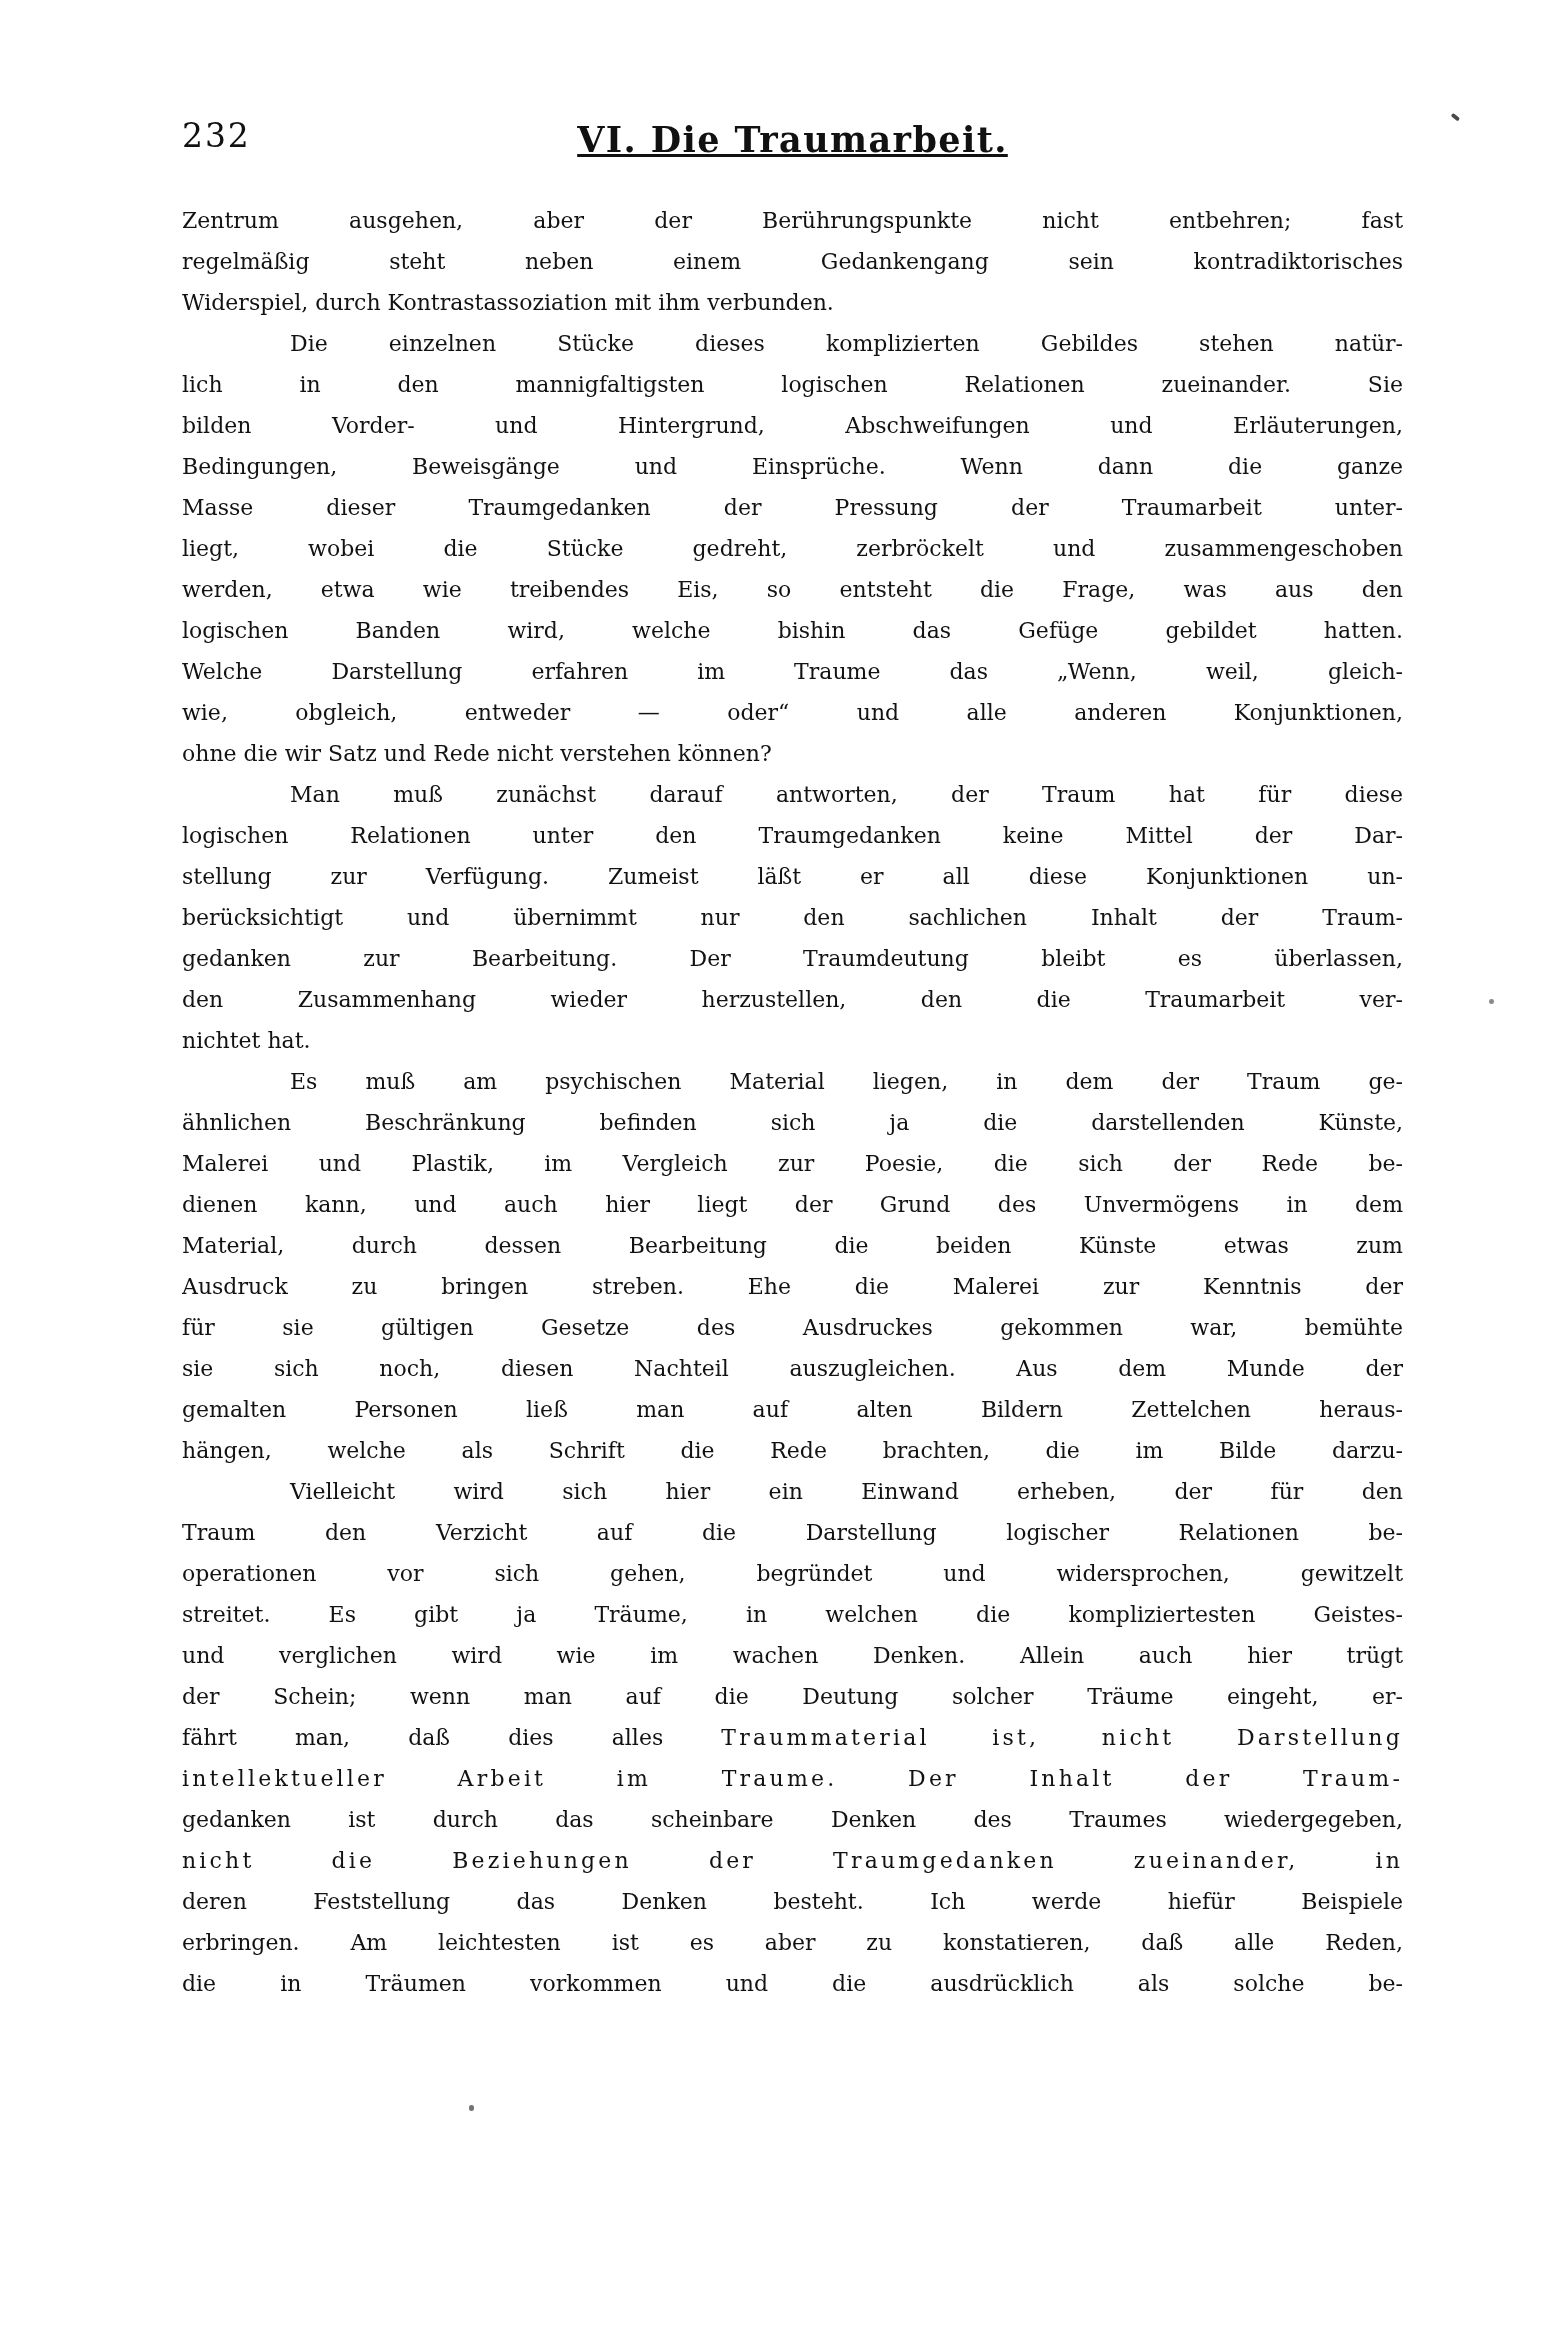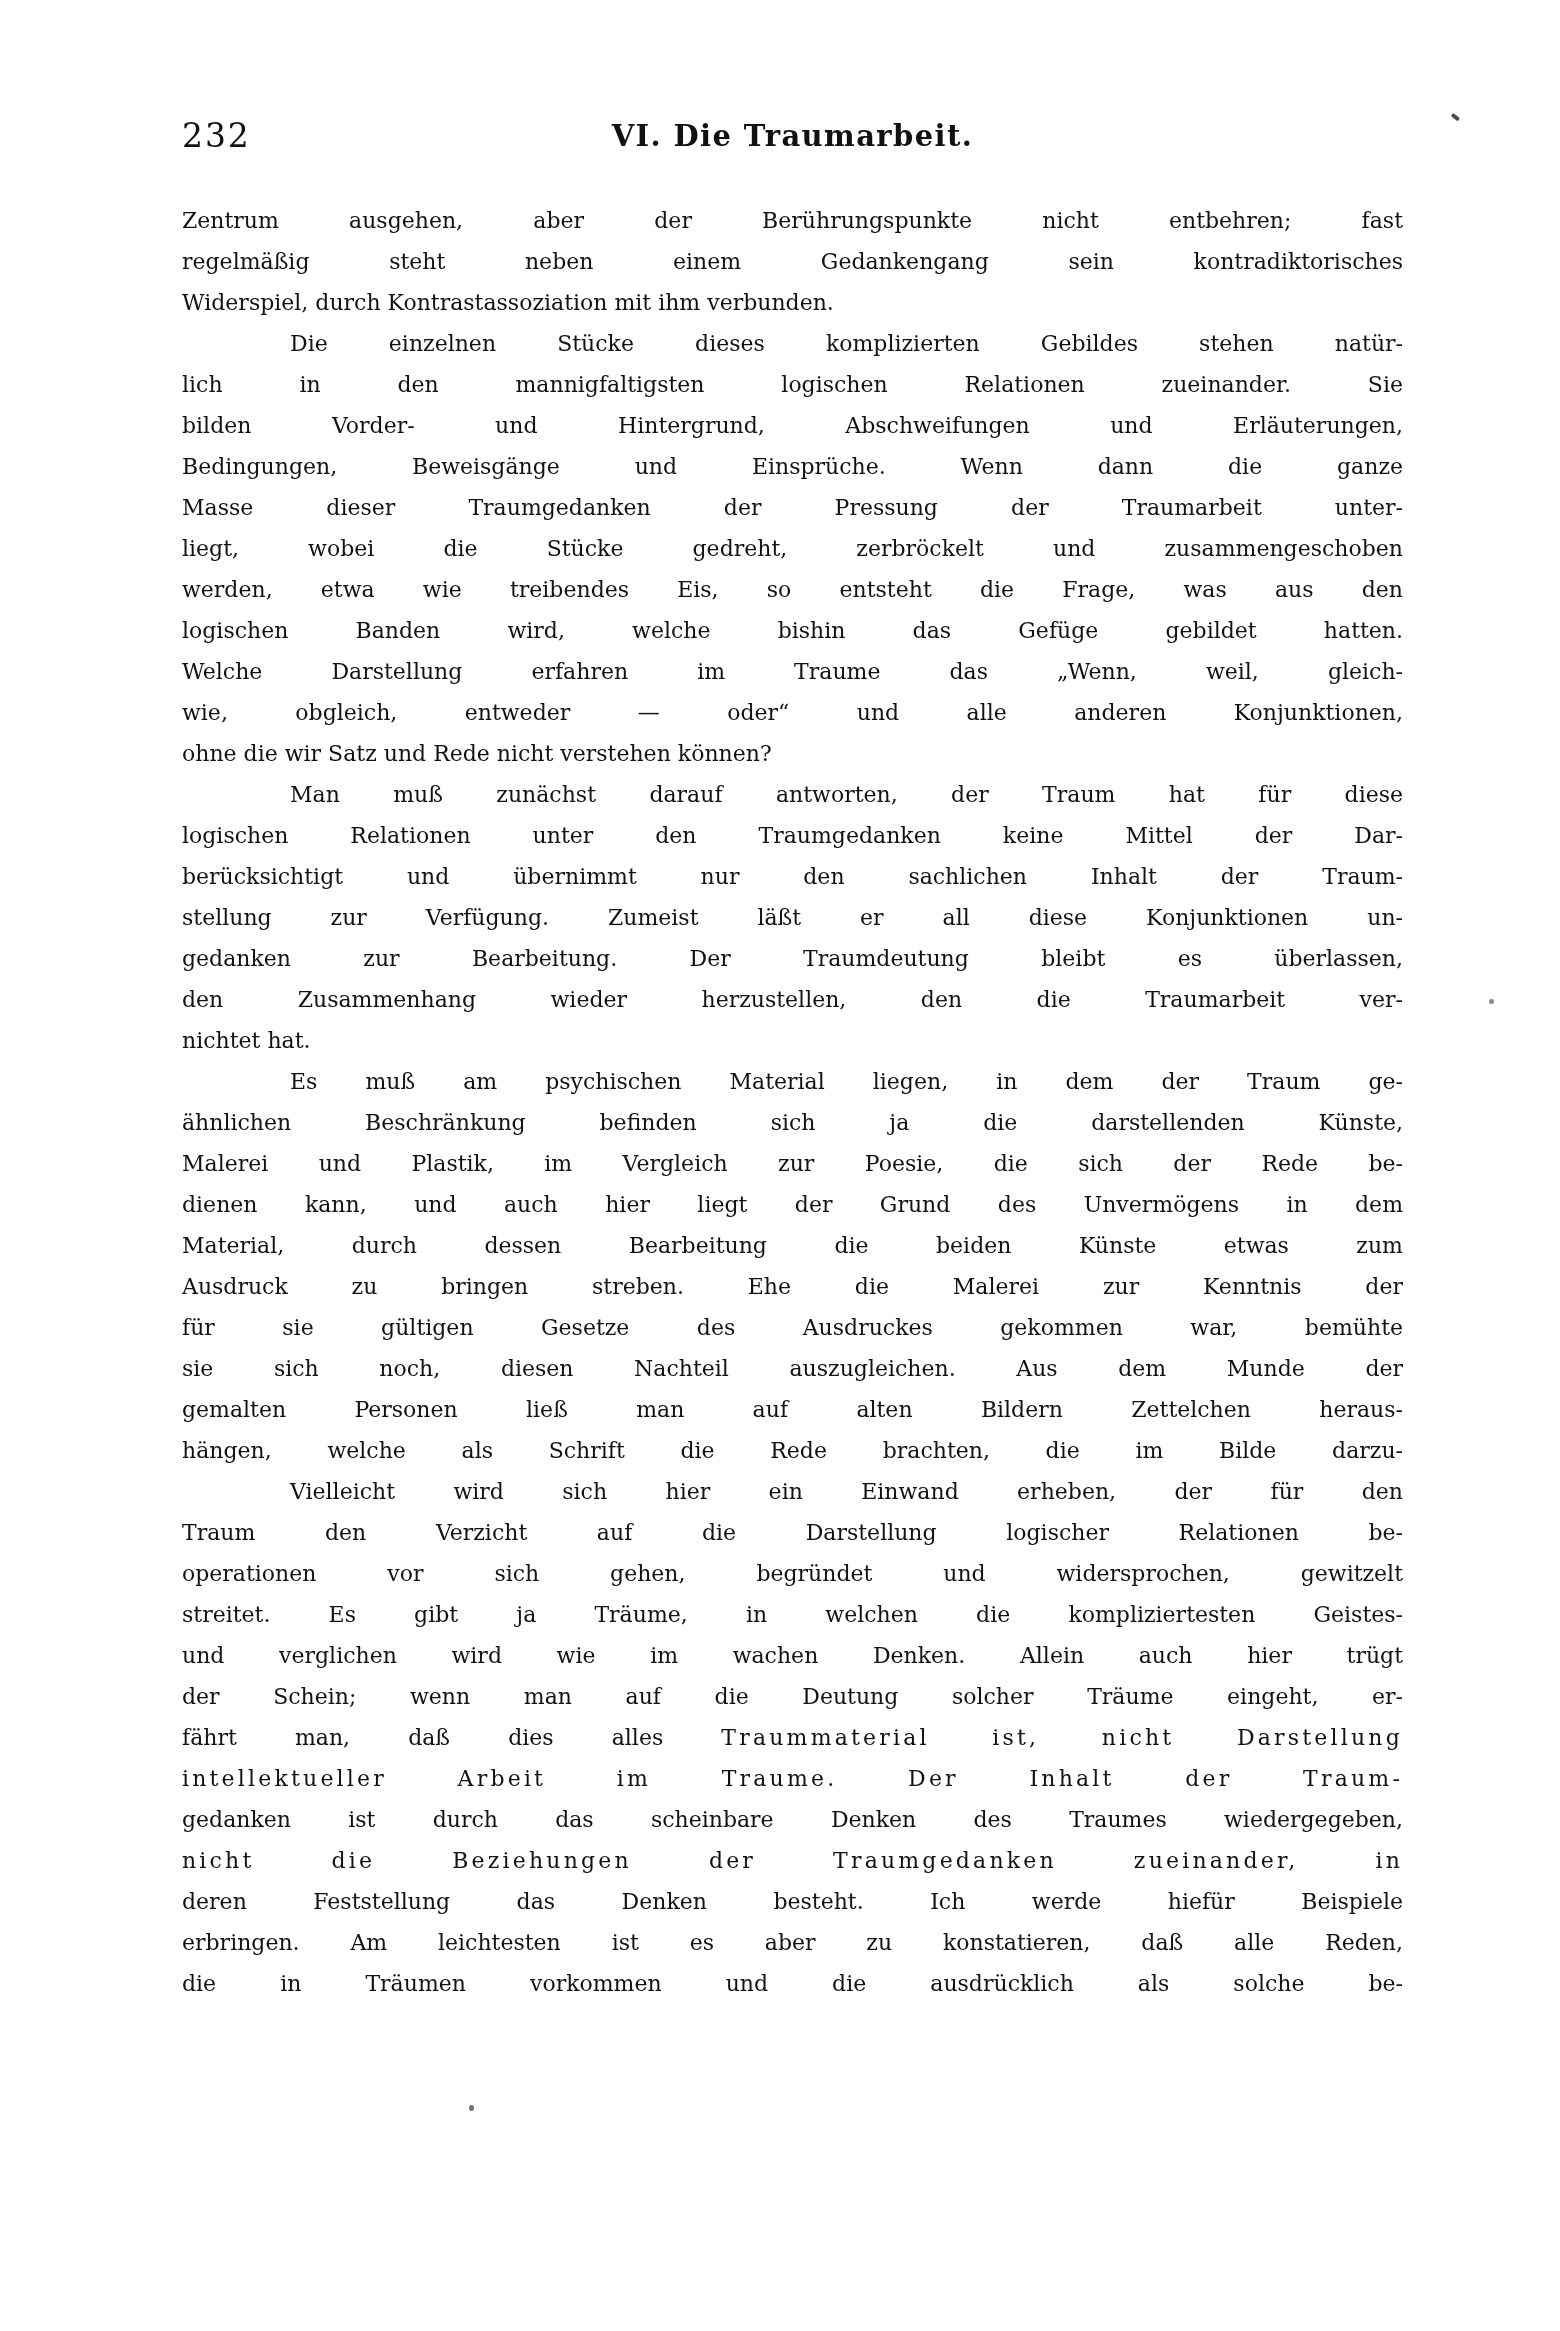--- a/index.html
+++ b/index.html
@@ -28,25 +28,26 @@
     position: absolute;
     left: 0;
     top: 0.9px;
     font-size: 33px;
     letter-spacing: 1.9px;
     color: #111;
   }
   .running-title {
     width: 100%;
     text-align: center;
-    font-size: 29px;
+    font-size: 35px;
     font-weight: bold;
     letter-spacing: 1.4px;
     color: #111;
     padding-top: 3.8px;
+    text-decoration: underline;
   }
   
   .textblock {
     position: absolute;
     left: 182px;
     top: 200px;
     width: 1221px;
     font-size: 22px;
     line-height: 41px;
     color: #121212;
@@ -114,22 +115,22 @@
       <div class="line"><span class="seg">Bedingungen, Beweisgänge und Einsprüche. Wenn dann die ganze</span></div>
       <div class="line"><span class="seg">Masse dieser Traumgedanken der Pressung der Traumarbeit unter-</span></div>
       <div class="line"><span class="seg">liegt, wobei die Stücke gedreht, zerbröckelt und zusammengeschoben</span></div>
       <div class="line"><span class="seg">werden, etwa wie treibendes Eis, so entsteht die Frage, was aus den</span></div>
       <div class="line"><span class="seg">logischen Banden wird, welche bishin das Gefüge gebildet hatten.</span></div>
       <div class="line"><span class="seg">Welche Darstellung erfahren im Traume das „Wenn, weil, gleich-</span></div>
       <div class="line"><span class="seg">wie, obgleich, entweder — oder“ und alle anderen Konjunktionen,</span></div>
       <div class="line end"><span class="seg">ohne die wir Satz und Rede nicht verstehen können?</span></div>
       <div class="line first"><span class="seg">Man muß zunächst darauf antworten, der Traum hat für diese</span></div>
       <div class="line"><span class="seg">logischen Relationen unter den Traumgedanken keine Mittel der Dar-</span></div>
+      <div class="line"><span class="seg">stellung zur Verfügung. Zumeist läßt er all diese Konjunktionen un-</span></div>
       <div class="line"><span class="seg">berücksichtigt und übernimmt nur den sachlichen Inhalt der Traum-</span></div>
-      <div class="line"><span class="seg">stellung zur Verfügung. Zumeist läßt er all diese Konjunktionen un-</span></div>
       <div class="line"><span class="seg">gedanken zur Bearbeitung. Der Traumdeutung bleibt es überlassen,</span></div>
       <div class="line"><span class="seg">den Zusammenhang wieder herzustellen, den die Traumarbeit ver-</span></div>
       <div class="line end"><span class="seg">nichtet hat.</span></div>
       <div class="line first"><span class="seg">Es muß am psychischen Material liegen, in dem der Traum ge-</span></div>
       <div class="line"><span class="seg">ähnlichen Beschränkung befinden sich ja die darstellenden Künste,</span></div>
       <div class="line"><span class="seg">Malerei und Plastik, im Vergleich zur Poesie, die sich der Rede be-</span></div>
       <div class="line"><span class="seg">dienen kann, und auch hier liegt der Grund des Unvermögens in dem</span></div>
       <div class="line"><span class="seg">Material, durch dessen Bearbeitung die beiden Künste etwas zum</span></div>
       <div class="line"><span class="seg">Ausdruck zu bringen streben. Ehe die Malerei zur Kenntnis der</span></div>
       <div class="line"><span class="seg">für sie gültigen Gesetze des Ausdruckes gekommen war, bemühte</span></div>

